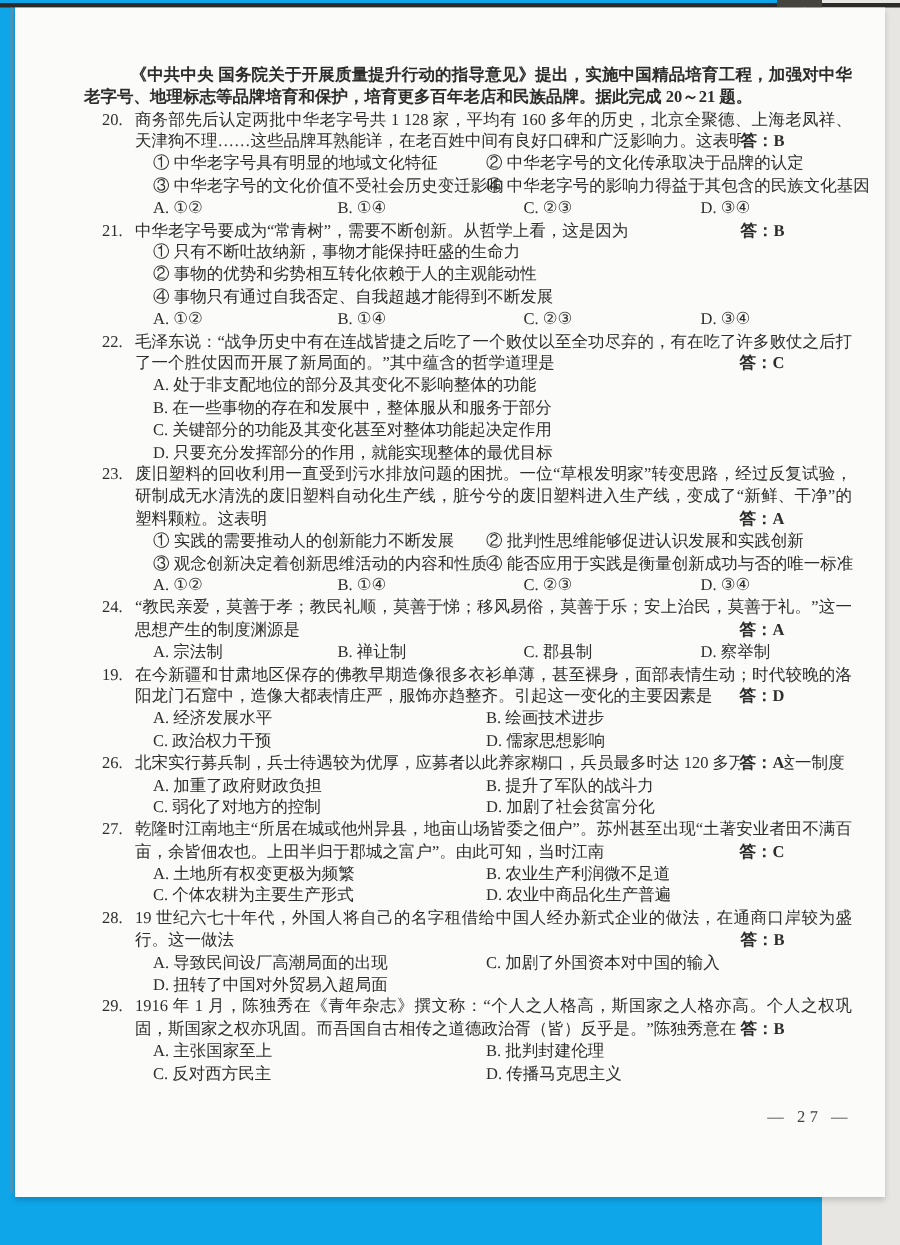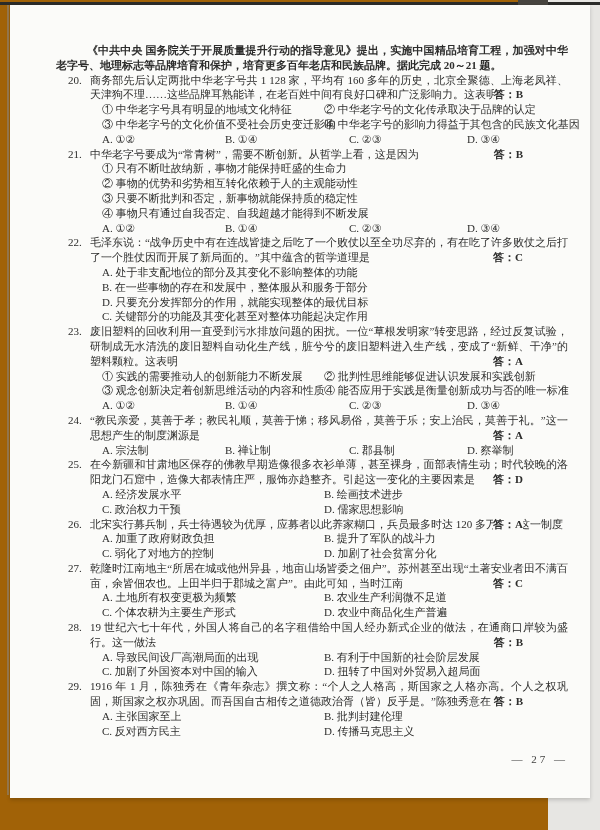--- a/index.html
+++ b/index.html
@@ -5,21 +5,21 @@
   html, body {
     margin: 0; padding: 0;
     width: 600px; height: 830px;
     overflow: hidden;
     background: #e7e6e3;
     font-family: "Liberation Serif", "DejaVu Serif", serif;
   }
   .canvas {
     position: relative;
     width: 548px; height: 830px;
-    background: #a16207;
+    background: #0ea5e9;
   }
   .scan-topline {
     position: absolute; top: 2px; left: 0;
     width: 600px; height: 3px;
     background: #2b2b29;
   }
   .corner-mark {
     position: absolute; top: 0; right: 0;
     width: 30px; height: 11px;
     background: #46443f;
@@ -116,41 +116,40 @@
       </div>
 
       <div class="q">
         <div class="stem">
           <span class="qnum">21.</span><span class="qtext">中华老字号要成为“常青树”，需要不断创新。从哲学上看，这是因为</span>
           <span class="ans">答：B</span>
         </div>
         <div class="opts stack">
           <span class="opt">① 只有不断吐故纳新，事物才能保持旺盛的生命力</span>
           <span class="opt">② 事物的优势和劣势相互转化依赖于人的主观能动性</span>
-          <span class="opt">③ 只要不断批判和否定，新事物就能保持质的稳定性</span>
           <span class="opt">④ 事物只有通过自我否定、自我超越才能得到不断发展</span>
         </div>
         <div class="opts row4">
           <span class="opt">A. ①②</span>
           <span class="opt">B. ①④</span>
           <span class="opt">C. ②③</span>
           <span class="opt">D. ③④</span>
         </div>
       </div>
 
       <div class="q">
         <div class="stem">
           <span class="qnum">22.</span><span class="qtext">毛泽东说：“战争历史中有在连战皆捷之后吃了一个败仗以至全功尽弃的，有在吃了许多败仗之后打了一个胜仗因而开展了新局面的。”其中蕴含的哲学道理是</span>
           <span class="ans">答：C</span>
         </div>
         <div class="opts stack">
           <span class="opt">A. 处于非支配地位的部分及其变化不影响整体的功能</span>
           <span class="opt">B. 在一些事物的存在和发展中，整体服从和服务于部分</span>
+          <span class="opt">C. 关键部分的功能及其变化甚至对整体功能起决定作用</span>
           <span class="opt">D. 只要充分发挥部分的作用，就能实现整体的最优目标</span>
-          <span class="opt">C. 关键部分的功能及其变化甚至对整体功能起决定作用</span>
         </div>
       </div>
 
       <div class="q">
         <div class="stem">
           <span class="qnum">23.</span><span class="qtext">废旧塑料的回收利用一直受到污水排放问题的困扰。一位“草根发明家”转变思路，经过反复试验，研制成无水清洗的废旧塑料自动化生产线，脏兮兮的废旧塑料进入生产线，变成了“新鲜、干净”的塑料颗粒。这表明</span>
           <span class="ans">答：A</span>
         </div>
         <div class="opts grid2">
           <span class="opt">① 实践的需要推动人的创新能力不断发展</span>
@@ -174,21 +173,21 @@
         <div class="opts row4">
           <span class="opt">A. 宗法制</span>
           <span class="opt">B. 禅让制</span>
           <span class="opt">C. 郡县制</span>
           <span class="opt">D. 察举制</span>
         </div>
       </div>
 
       <div class="q">
         <div class="stem">
-          <span class="qnum">25.</span><span class="qtext">在今新疆和甘肃地区保存的佛教早期造像很多衣衫单薄，甚至裸身，面部表情生动；时代较晚的洛阳龙门石窟中，造像大都表情庄严，服饰亦趋整齐。引起这一变化的主要因素是</span>
+          <span class="qnum">19.</span><span class="qtext">在今新疆和甘肃地区保存的佛教早期造像很多衣衫单薄，甚至裸身，面部表情生动；时代较晚的洛阳龙门石窟中，造像大都表情庄严，服饰亦趋整齐。引起这一变化的主要因素是</span>
           <span class="ans">答：D</span>
         </div>
         <div class="opts grid2">
           <span class="opt">A. 经济发展水平</span>
           <span class="opt">B. 绘画技术进步</span>
           <span class="opt">C. 政治权力干预</span>
           <span class="opt">D. 儒家思想影响</span>
         </div>
       </div>
 
@@ -218,21 +217,20 @@
         </div>
       </div>
 
       <div class="q">
         <div class="stem">
           <span class="qnum">28.</span><span class="qtext">19 世纪六七十年代，外国人将自己的名字租借给中国人经办新式企业的做法，在通商口岸较为盛行。这一做法</span>
           <span class="ans">答：B</span>
         </div>
         <div class="opts grid2">
           <span class="opt">A. 导致民间设厂高潮局面的出现</span>
-          <span class="opt">B. 有利于中国新的社会阶层发展</span>
           <span class="opt">C. 加剧了外国资本对中国的输入</span>
           <span class="opt">D. 扭转了中国对外贸易入超局面</span>
         </div>
       </div>
 
       <div class="q">
         <div class="stem">
           <span class="qnum">29.</span><span class="qtext">1916 年 1 月，陈独秀在《青年杂志》撰文称：“个人之人格高，斯国家之人格亦高。个人之权巩固，斯国家之权亦巩固。而吾国自古相传之道德政治胥（皆）反乎是。”陈独秀意在</span>
           <span class="ans">答：B</span>
         </div>

